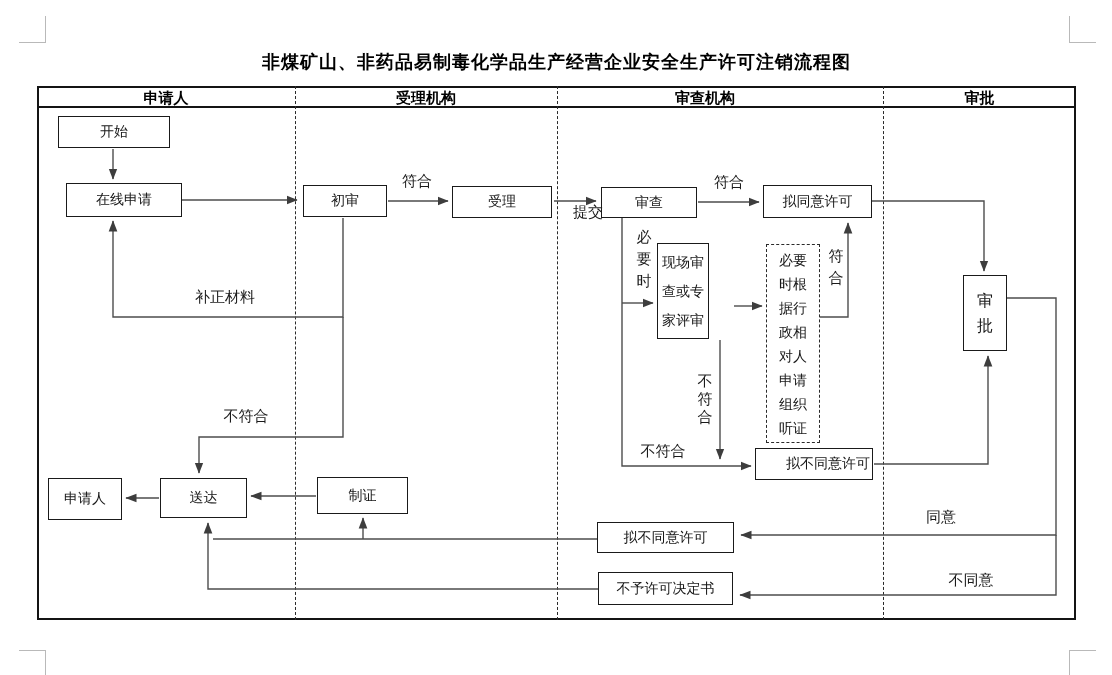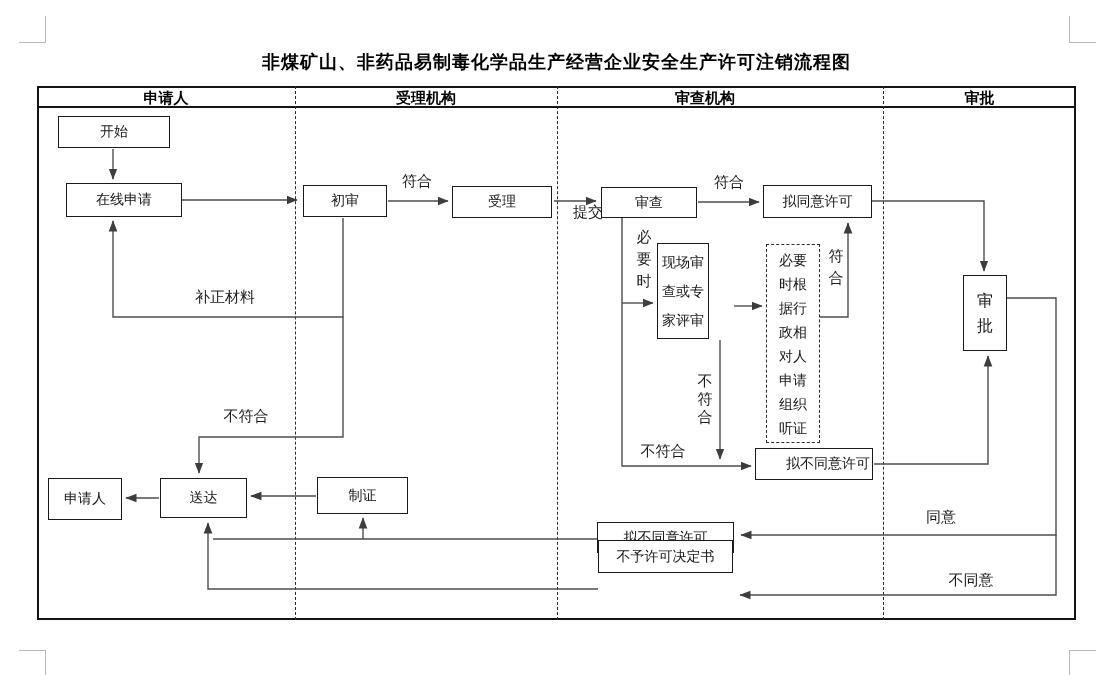--- a/index.html
+++ b/index.html
@@ -97,21 +97,21 @@
 申请
 组织
 听证</div>
 <div class="abs node pre" style="left:963px;top:275px;width:44px;height:76px;line-height:25px;font-size:16px;">审
 批</div>
 <div class="abs node" style="left:755px;top:448px;width:118px;height:32px;padding-left:28px;">拟不同意许可</div>
 <div class="abs node" style="left:48px;top:478px;width:74px;height:42px;">申请人</div>
 <div class="abs node" style="left:160px;top:478px;width:87px;height:40px;">送达</div>
 <div class="abs node" style="left:317px;top:477px;width:91px;height:37px;">制证</div>
 <div class="abs node" style="left:597px;top:522px;width:137px;height:31px;">拟不同意许可</div>
-<div class="abs node" style="left:598px;top:540px;width:135px;height:33px;">不予许可决定书</div>
+<div class="abs node" style="left:598px;top:572px;width:135px;height:33px;">不予许可决定书</div>
 
 <div class="abs elabel" style="left:387px;top:172px;width:60px;">符合</div>
 <div class="abs elabel" style="left:558px;top:170px;width:60px;margin-top:33px;">提交</div>
 <div class="abs elabel" style="left:699px;top:173px;width:60px;">符合</div>
 <div class="abs elabel pre" style="left:634px;top:226px;width:20px;line-height:22px;">必
 要
 时</div>
 <div class="abs elabel pre" style="left:826px;top:245px;width:20px;line-height:22px;">符
 合</div>
 <div class="abs elabel" style="left:165px;top:288px;width:120px;">补正材料</div>

